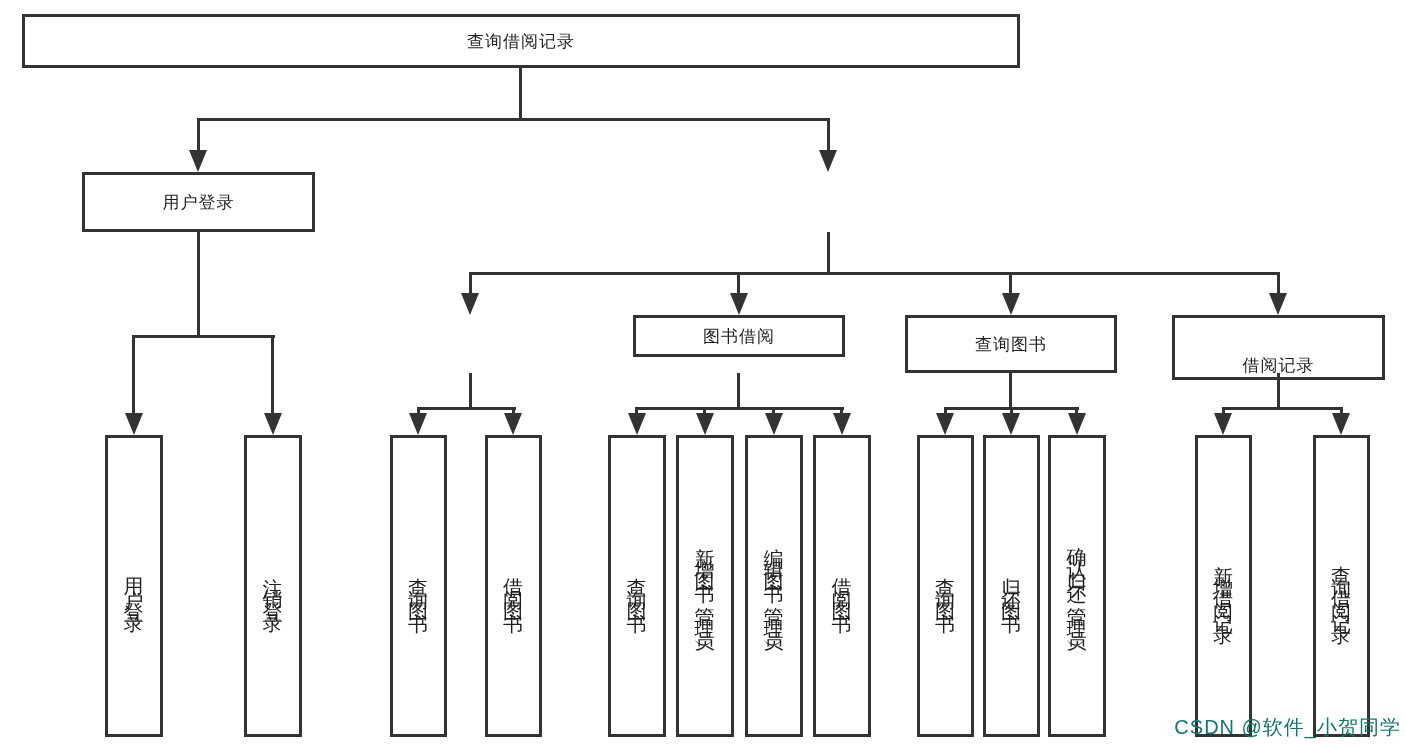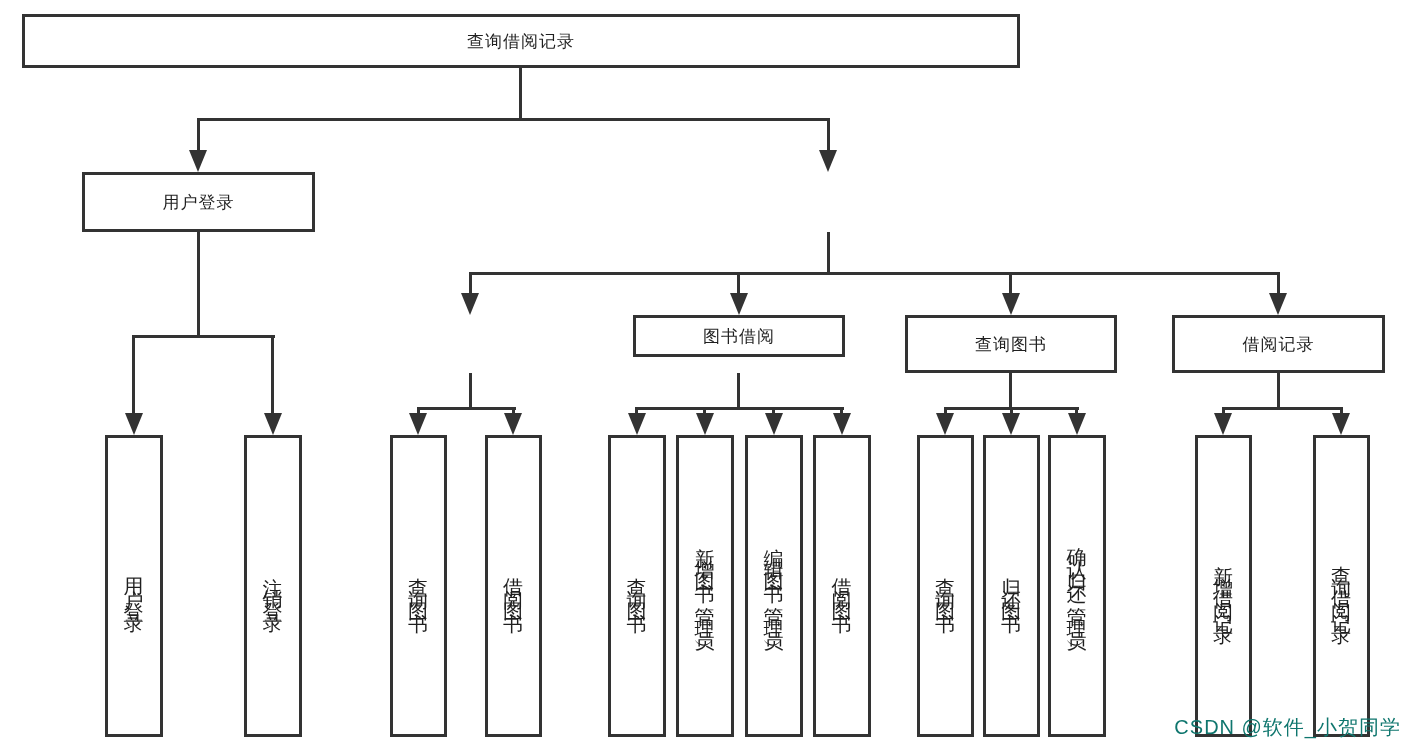--- a/index.html
+++ b/index.html
@@ -91,21 +91,21 @@
     <div class="vline" style="left:1277px;top:272px;height:21px;"></div>
     <div class="arrow" style="left:1269px;top:293px;"></div>
   </div>
 
   <div class="node" style="left:633px;top:315px;width:212px;height:42px;">
     <span>图书借阅</span>
   </div>
   <div class="node" style="left:905px;top:315px;width:212px;height:58px;">
     <span>查询图书</span>
   </div>
-  <div class="node" style="left:1172px;top:315px;width:213px;height:58px;">
+  <div class="node" style="left:1172px;top:315px;width:213px;height:65px;align-items:flex-end;">
     <span>借阅记录</span>
   </div>
 
   <div>
     <div class="vline" style="left:469px;top:373px;height:34px;"></div>
     <div class="hline" style="left:417px;top:407px;width:99px;"></div>
     <div class="vline" style="left:417px;top:407px;height:6px;"></div>
     <div class="arrow" style="left:409px;top:413px;"></div>
     <div class="vline" style="left:512px;top:407px;height:6px;"></div>
     <div class="arrow" style="left:504px;top:413px;"></div>

